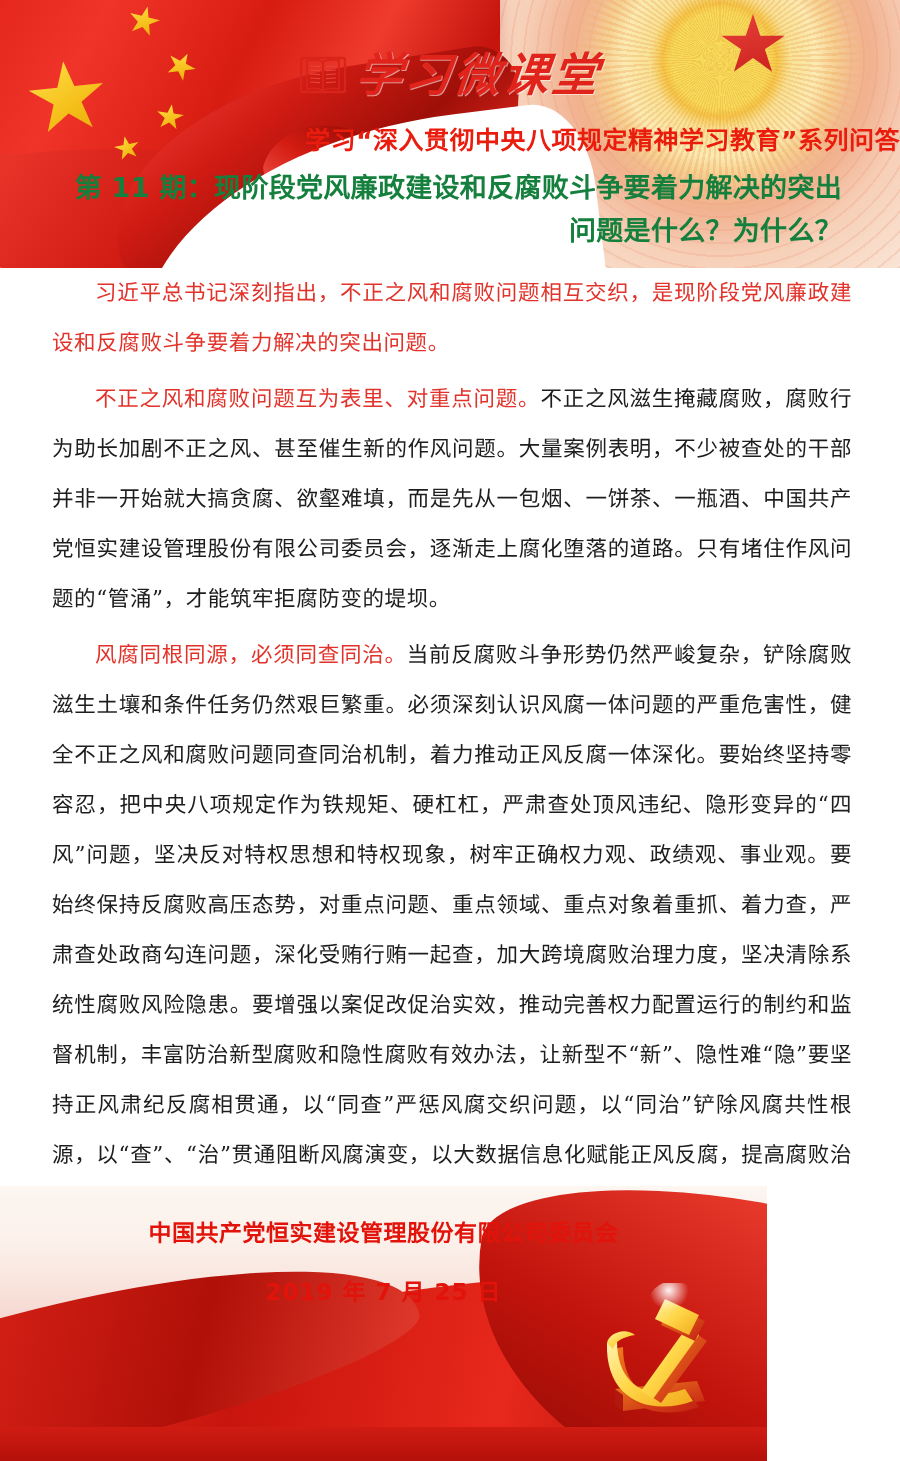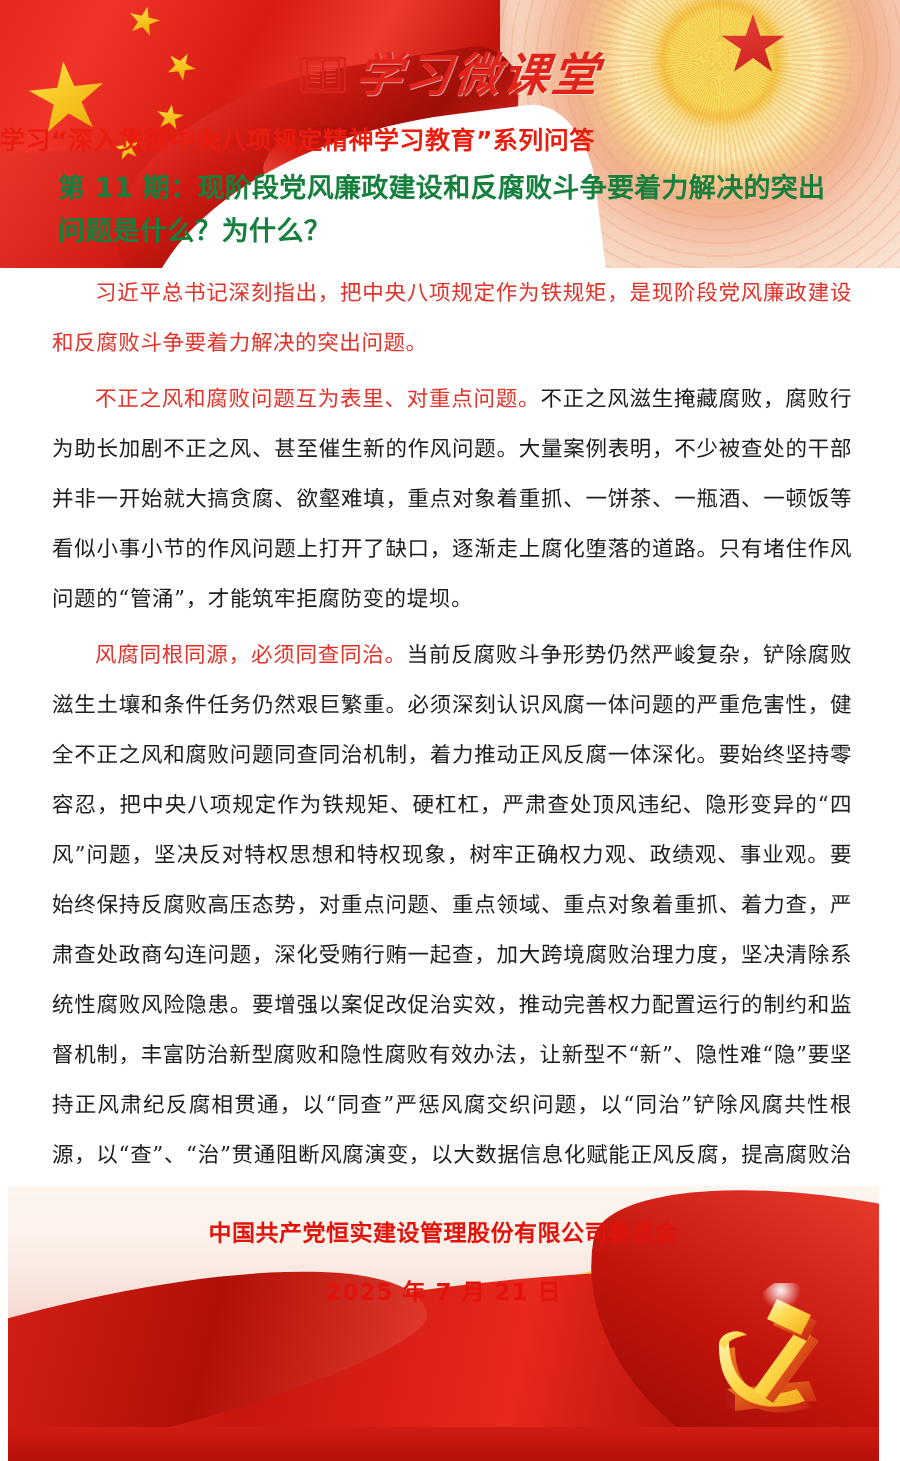--- a/index.html
+++ b/index.html
@@ -191,21 +191,21 @@
     text-shadow: 1px 1px 0 rgba(255,255,255,.55);
     transform: skewX(-6deg);
   }
 
   
   .titles {
     position: absolute;
     left: 0; right: 0;
     top: 124px;
     z-index: 6;
-    text-align: left;
+    text-align: right;
   }
   .title-series {
     font-family: "DejaVu Sans", "Liberation Sans", sans-serif;
     font-size: 25px;
     font-weight: 700;
     color: #ea1c0d;
     letter-spacing: .5px;
     line-height: 1.35;
     margin-bottom: 8px;
   }
@@ -240,22 +240,22 @@
     text-indent: 2em;
     letter-spacing: .6px;
   }
   .para.red-all { color: #e2332b; }
   .para .lead { color: #e2332b; }
   .p-gap { height: 6px; }
 
   
   .footer {
     position: absolute;
-    left: 8px; bottom: 0;
-    width: 871px;
+    left: 0; bottom: 0;
+    width: 767px;
     height: 275px;
     overflow: hidden;
     background: linear-gradient(180deg, #fdf6f1 0%, #f7e4dc 34%, #f2cfc6 58%, #e9b6ae 72%, #d8564a 88%, #c8201a 100%);
   }
   .mountains {
     position: absolute;
     left: 0; top: 10px;
     width: 900px; height: 200px;
     background:
       radial-gradient(ellipse 300px 90px at 12% 100%, rgba(214,120,140,.40), transparent 72%),
@@ -424,26 +424,26 @@
 
     <div class="titles">
       <div class="title-series">学习“深入贯彻中央八项规定精神学习教育”系列问答</div>
       <div class="title-main">第 11 期：现阶段党风廉政建设和反腐败斗争要着力解决的突出问题是什么？为什么？</div>
     </div>
   </div>
 
   <div class="body-area">
 
     <p class="para red-all">
-      <span>习近平总书记深刻指出，把中央八项规定作为铁规矩，是现阶段党风廉政建设和反腐败斗争要着力解决的突出问题。</span>
+      <span>习近平总书记深刻指出，不正之风和腐败问题相互交织，是现阶段党风廉政建设和反腐败斗争要着力解决的突出问题。</span>
     </p>
     <div class="p-gap"></div>
 
     <p class="para">
-      <span class="lead">不正之风和腐败问题互为表里、对重点问题。</span><span>不正之风滋生掩藏腐败，腐败行为助长加剧不正之风、甚至催生新的作风问题。大量案例表明，不少被查处的干部并非一开始就大搞贪腐、欲壑难填，重点对象着重抓、一饼茶、一瓶酒、一顿饭等看似小事小节的作风问题上打开了缺口，逐渐走上腐化堕落的道路。只有堵住作风问题的“管涌”，才能筑牢拒腐防变的堤坝。</span>
+      <span class="lead">不正之风和腐败问题互为表里、对重点问题。</span><span>不正之风滋生掩藏腐败，腐败行为助长加剧不正之风、甚至催生新的作风问题。大量案例表明，不少被查处的干部并非一开始就大搞贪腐、欲壑难填，而是先从一包烟、一饼茶、一瓶酒、中国共产党恒实建设管理股份有限公司委员会，逐渐走上腐化堕落的道路。只有堵住作风问题的“管涌”，才能筑牢拒腐防变的堤坝。</span>
     </p>
     <div class="p-gap"></div>
 
     <p class="para">
       <span class="lead">风腐同根同源，必须同查同治。</span><span>当前反腐败斗争形势仍然严峻复杂，铲除腐败滋生土壤和条件任务仍然艰巨繁重。必须深刻认识风腐一体问题的严重危害性，健全不正之风和腐败问题同查同治机制，着力推动正风反腐一体深化。要始终坚持零容忍，把中央八项规定作为铁规矩、硬杠杠，严肃查处顶风违纪、隐形变异的“四风”问题，坚决反对特权思想和特权现象，树牢正确权力观、政绩观、事业观。要始终保持反腐败高压态势，对重点问题、重点领域、重点对象着重抓、着力查，严肃查处政商勾连问题，深化受贿行贿一起查，加大跨境腐败治理力度，坚决清除系统性腐败风险隐患。要增强以案促改促治实效，推动完善权力配置运行的制约和监督机制，丰富防治新型腐败和隐性腐败有效办法，让新型不“新”、隐性难“隐”要坚持正风肃纪反腐相贯通，以“同查”严惩风腐交织问题，以“同治”铲除风腐共性根源，以“查”、“治”贯通阻断风腐演变，以大数据信息化赋能正风反腐，提高腐败治理效能。</span>
     </p>
   </div>
 
   <div class="footer">
     <div class="mountains"></div>
@@ -453,21 +453,21 @@
     <div class="wall-tower t2"></div>
 
     <div class="ribbon-gold"></div>
     <div class="ribbon-red-a"></div>
     <div class="ribbon-red-b"></div>
     <div class="ribbon-red-c"></div>
     <div class="footer-base"></div>
 
     <div class="sign-block">
       <div class="sign-org">中国共产党恒实建设管理股份有限公司委员会</div>
-      <div class="sign-date">2025 年 7 月 21 日</div>
+      <div class="sign-date">2019 年 7 月 25 日</div>
     </div>
 
     <div class="emblem">
       <svg viewBox="0 0 150 150" aria-hidden="true">
         <defs>
           <linearGradient id="gld" x1="0" y1="0" x2="1" y2="1">
             <stop offset="0%" stop-color="#fff3b0"></stop>
             <stop offset="45%" stop-color="#ffd84a"></stop>
             <stop offset="100%" stop-color="#f2a81a"></stop>
           </linearGradient>

